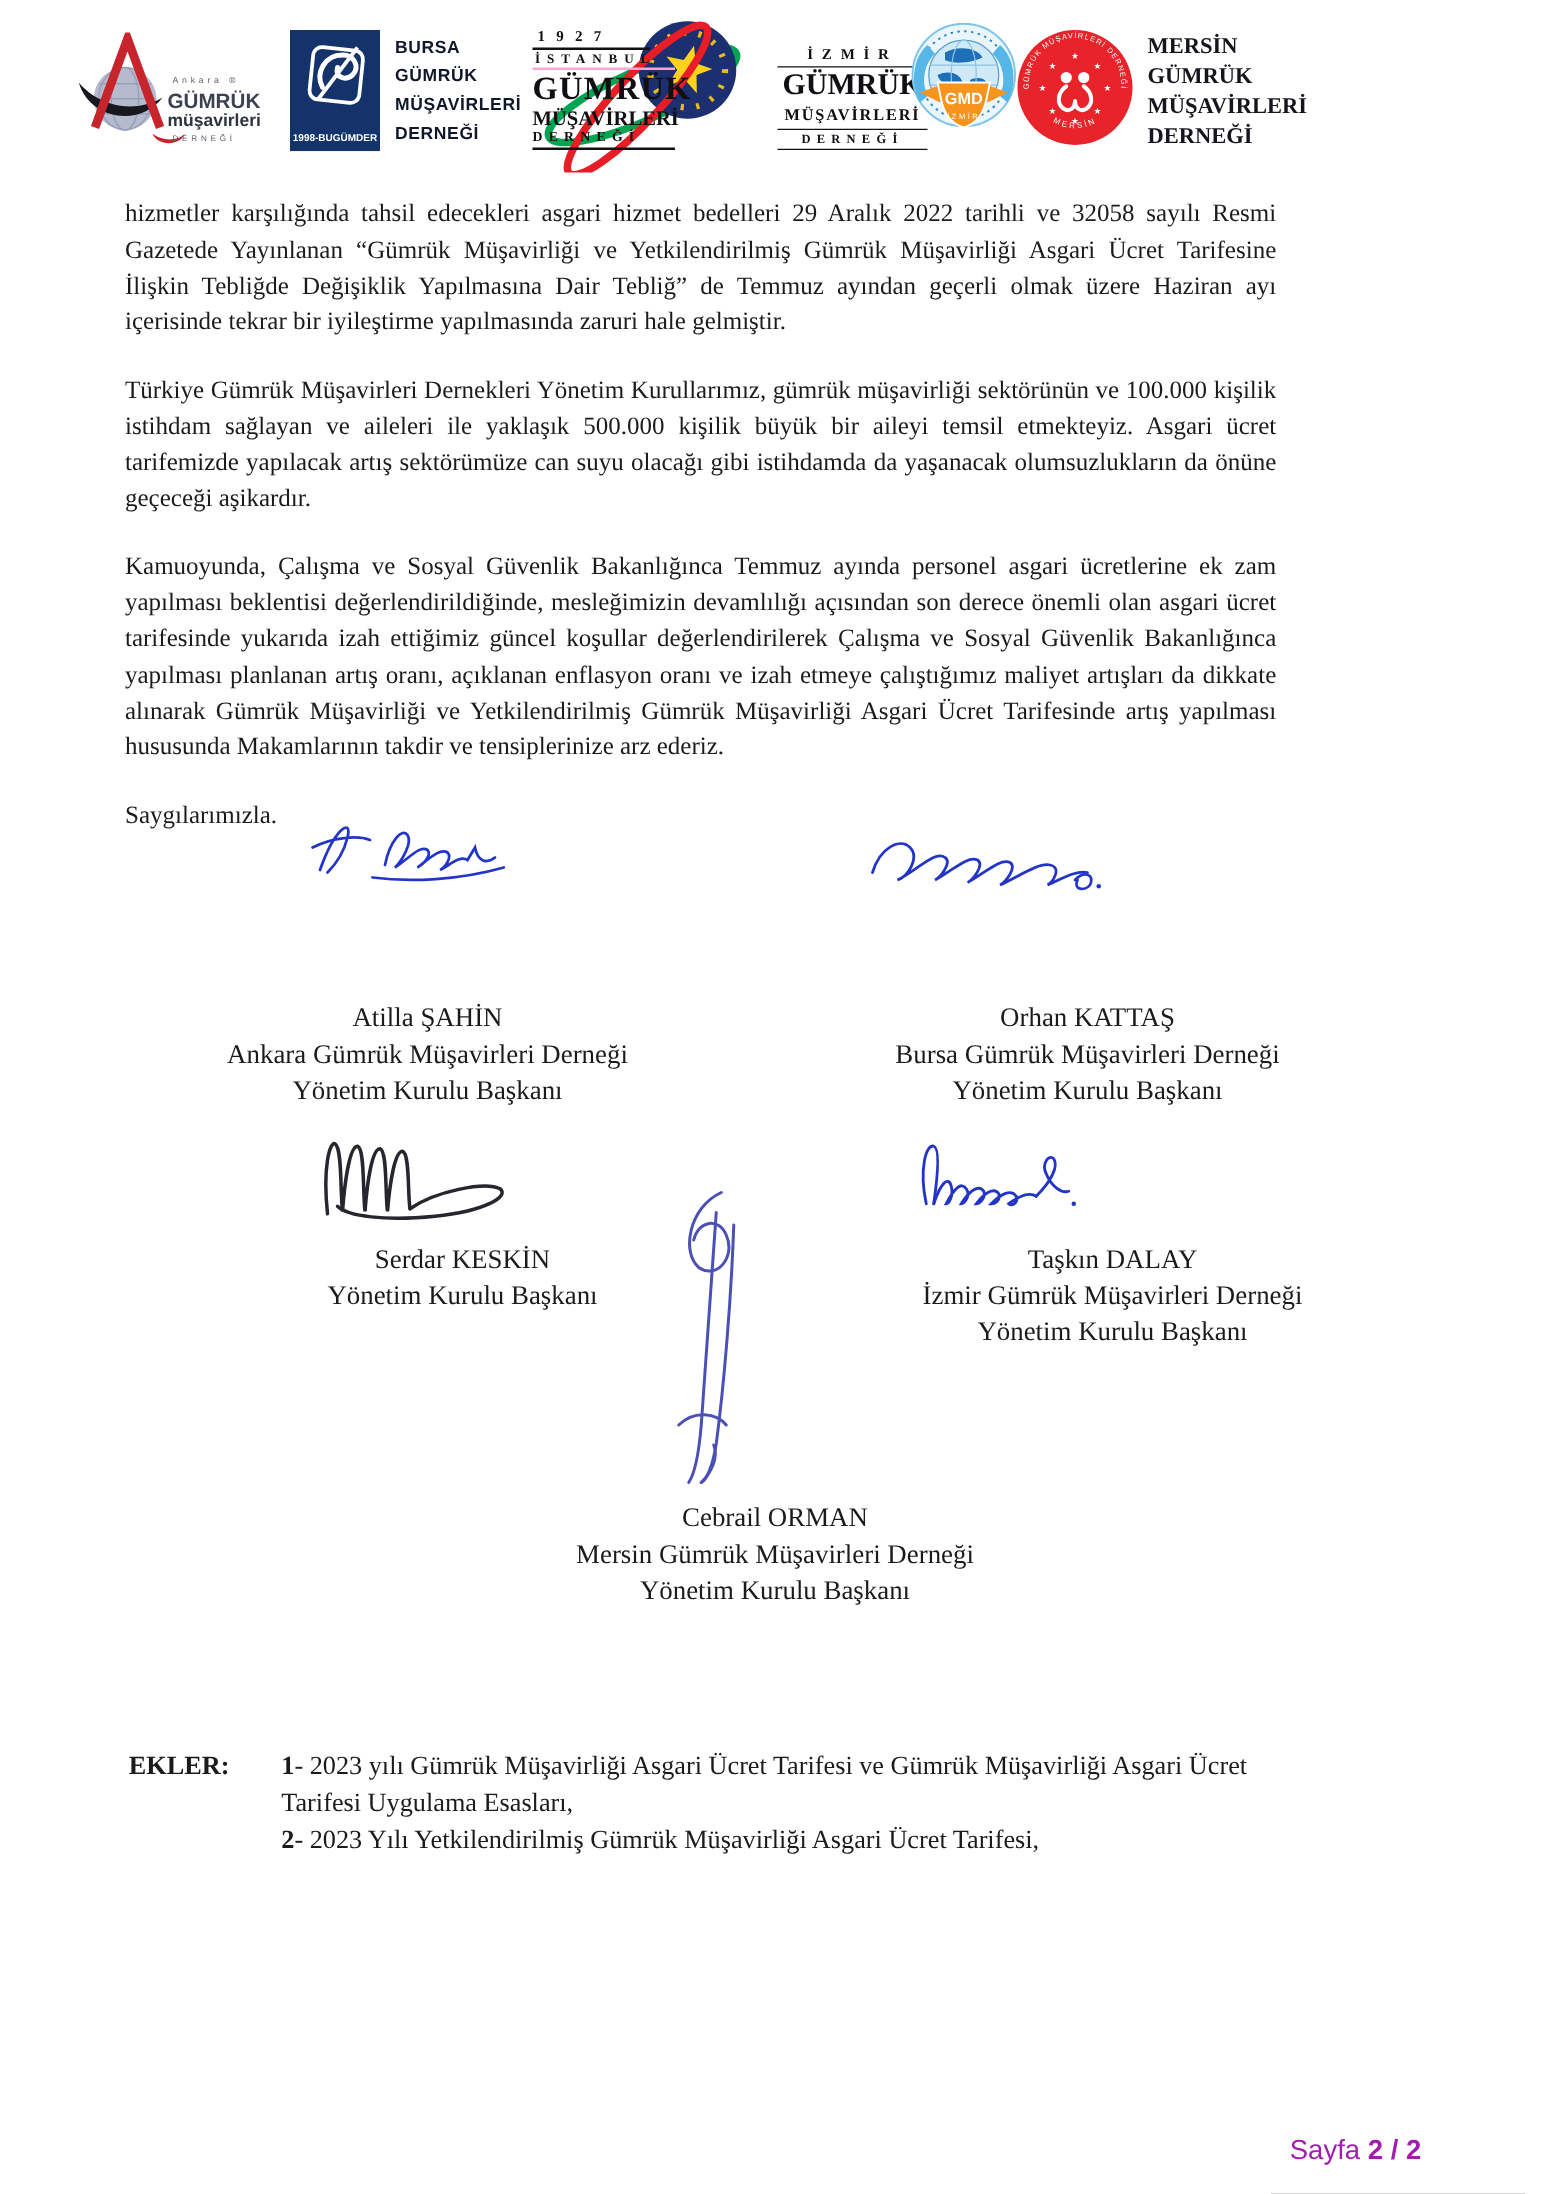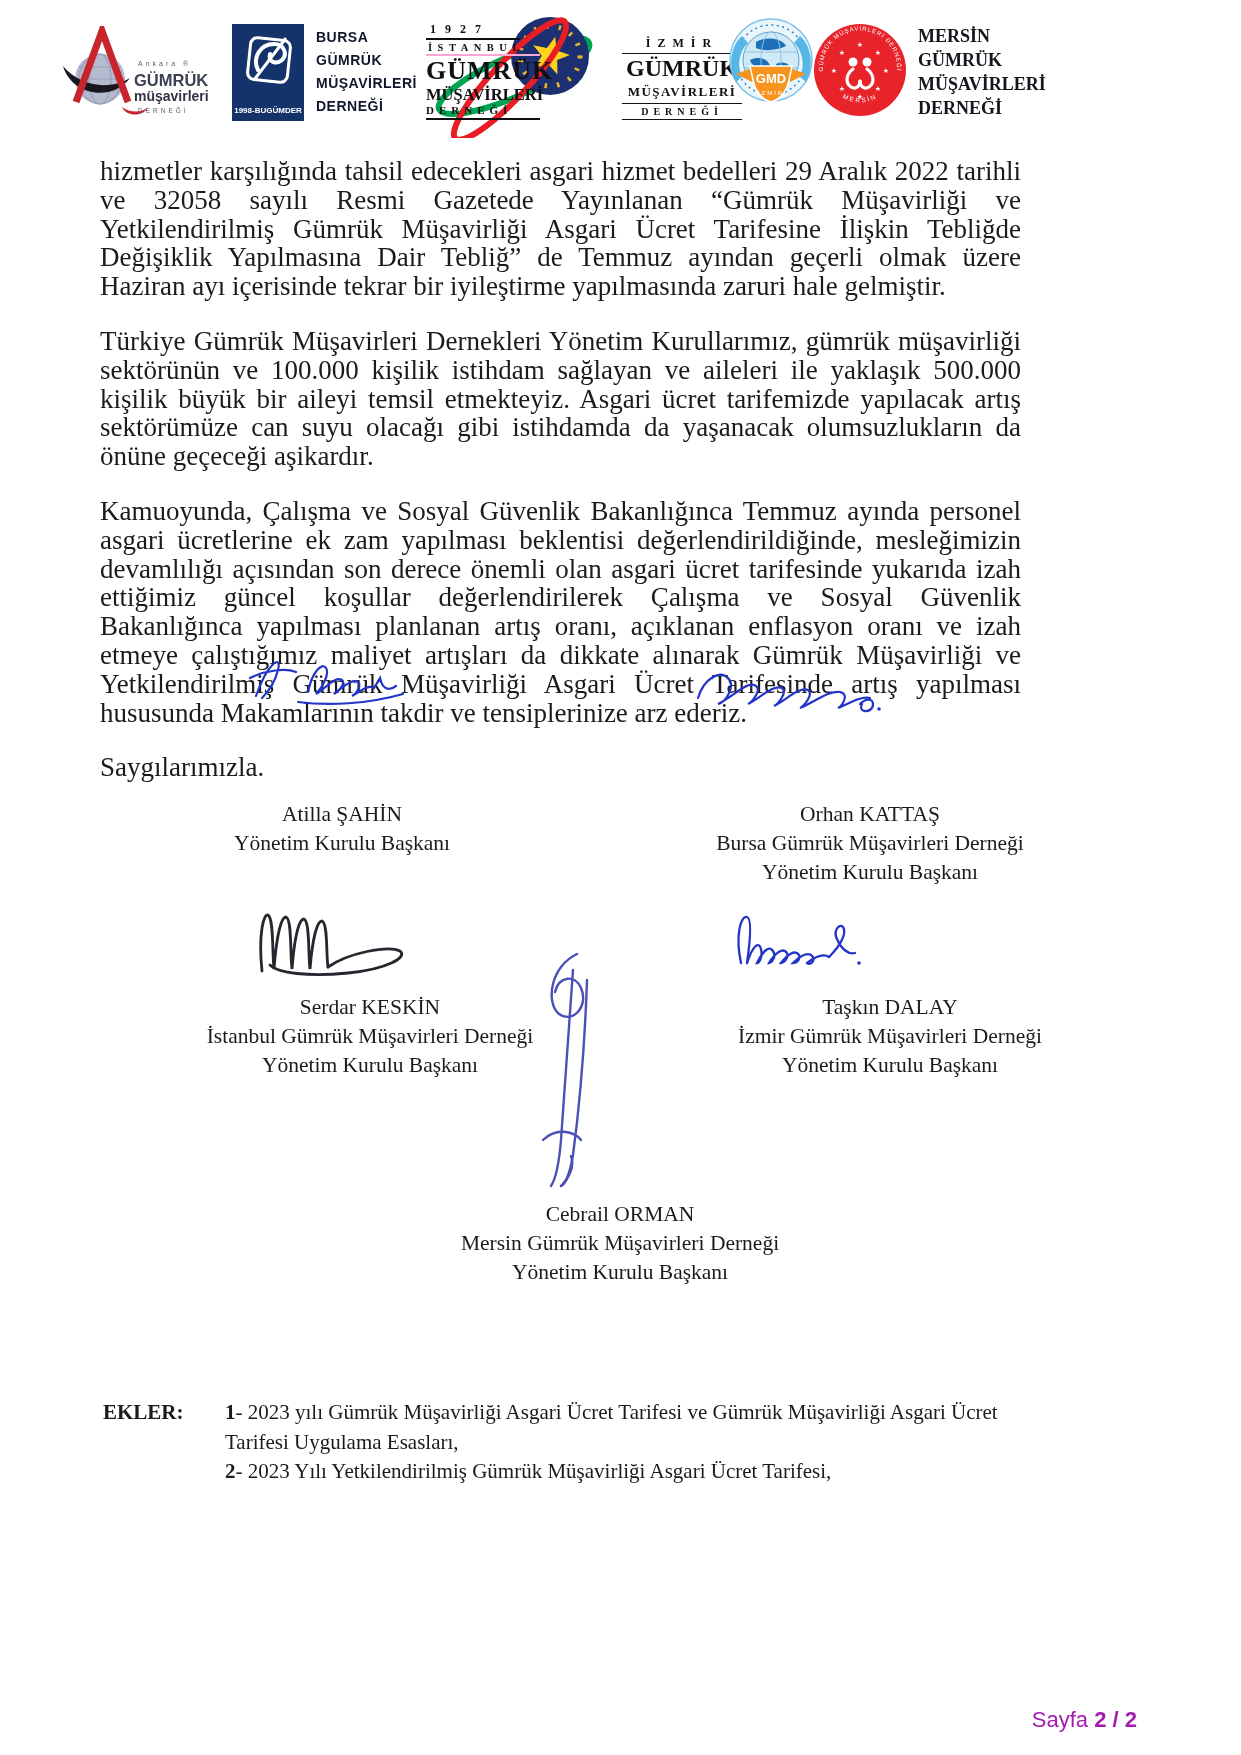--- a/index.html
+++ b/index.html
@@ -33,21 +33,21 @@
   .izm-l2 { font-size:13px; letter-spacing:1.5px; line-height:18px; }
   .izm-l3 { font-size:10px; letter-spacing:5px; border-top:1.5px solid #111; border-bottom:1.5px solid #111; padding:2px 0; margin-top:2px; }
   .izm-globe { right:0; }
 
   .mer-seal { position:absolute; left:0; top:4px; }
   .mer-text { position:absolute; left:106px; top:6px; font-family:"Liberation Serif", serif;
     font-weight:bold; font-size:18px; line-height:24px; color:#15151e; }
 
   
   .body-text { position:absolute; top:157px; left:100px; width:921px;
-    font-size:27px; line-height:28.8px; text-align:justify; }
+    font-size:20px; line-height:28.8px; text-align:justify; }
   .body-text p { margin-bottom:26px; }
   .closing { text-align:left; }
 
   
   .sig { position:absolute; }
   .sig-block { position:absolute; width:440px; text-align:center; font-size:21.5px; line-height:29px; }
   .sig-name { font-weight:normal; }
 
   
   .attachments { position:absolute; top:1398px; left:103px; width:930px; font-size:21px; line-height:29.5px; }
@@ -219,30 +219,30 @@
   <svg class="sig" style="left:515px;top:940px" width="110" height="255" viewBox="0 0 110 255" fill="none" stroke="#4b50b4" stroke-width="2.4" stroke-linecap="round">
     <path d="M62,14 C36,26 30,62 44,74 C58,84 74,66 66,48 C60,34 44,36 40,52"></path>
     <path d="M58,30 C54,80 50,150 46,200 C44,224 40,240 36,246"></path>
     <path d="M72,40 C70,100 64,170 58,215 C55,234 50,244 46,246"></path>
     <path d="M28,200 C40,188 58,190 66,200"></path>
     <path d="M46,246 C54,238 60,226 56,216"></path>
   </svg>
 
   <div class="sig-block" style="left:122px;top:800px">
     <div class="sig-name">Atilla ŞAHİN</div>
+    <div>Ankara Gümrük Müşavirleri Derneği</div>
     <div>Yönetim Kurulu Başkanı</div>
   </div>
   <div class="sig-block" style="left:650px;top:800px">
     <div class="sig-name">Orhan KATTAŞ</div>
     <div>Bursa Gümrük Müşavirleri Derneği</div>
     <div>Yönetim Kurulu Başkanı</div>
   </div>
   <div class="sig-block" style="left:150px;top:993px">
     <div class="sig-name">Serdar KESKİN</div>
-    <div>İstanbul Gümrük Müşavirleri Derneği</div>
     <div>Yönetim Kurulu Başkanı</div>
   </div>
   <div class="sig-block" style="left:670px;top:993px">
     <div class="sig-name">Taşkın DALAY</div>
     <div>İzmir Gümrük Müşavirleri Derneği</div>
     <div>Yönetim Kurulu Başkanı</div>
   </div>
   <div class="sig-block" style="left:400px;top:1200px">
     <div class="sig-name">Cebrail ORMAN</div>
     <div>Mersin Gümrük Müşavirleri Derneği</div>

